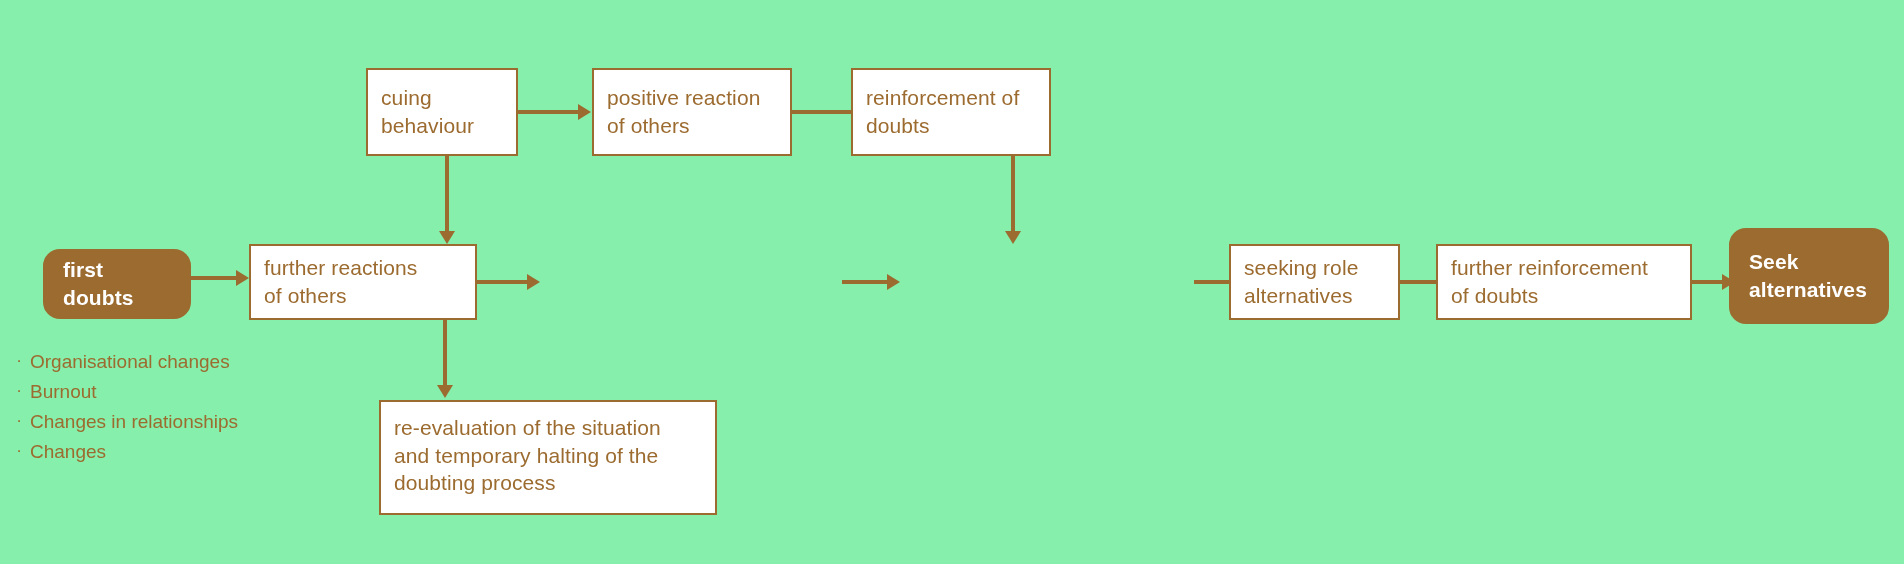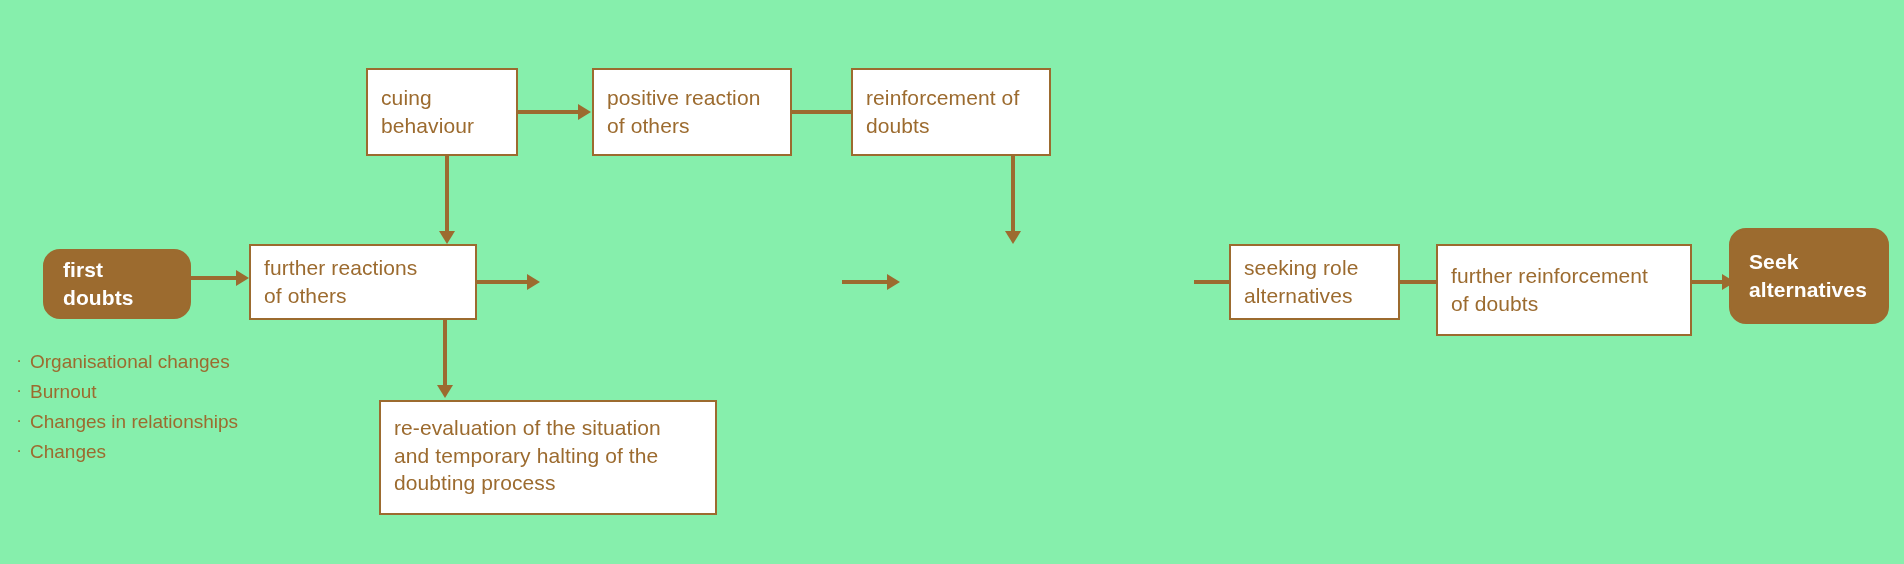--- a/index.html
+++ b/index.html
@@ -159,21 +159,21 @@
   <div class="arrow-r" style="left:1237px; top:274px;"></div>
 
   <div class="node rect" style="left:1229px; top:244px; width:171px; height:76px;">
     <span class="txt">seeking role
 alternatives</span>
   </div>
 
   <div class="hline" style="left:1400px; top:280px; width:48px;"></div>
   <div class="arrow-r" style="left:1443px; top:274px;"></div>
 
-  <div class="node rect" style="left:1436px; top:244px; width:256px; height:92px;">
+  <div class="node rect" style="left:1436px; top:244px; width:256px; height:76px;">
     <span class="txt">further reinforcement
 of doubts</span>
   </div>
 
   <div class="hline" style="left:1692px; top:280px; width:36px;"></div>
   <div class="arrow-r" style="left:1722px; top:274px;"></div>
 
   <div class="node pill" style="left:1729px; top:228px; width:160px; height:96px;">
     <span class="txt">Seek
 alternatives</span>

